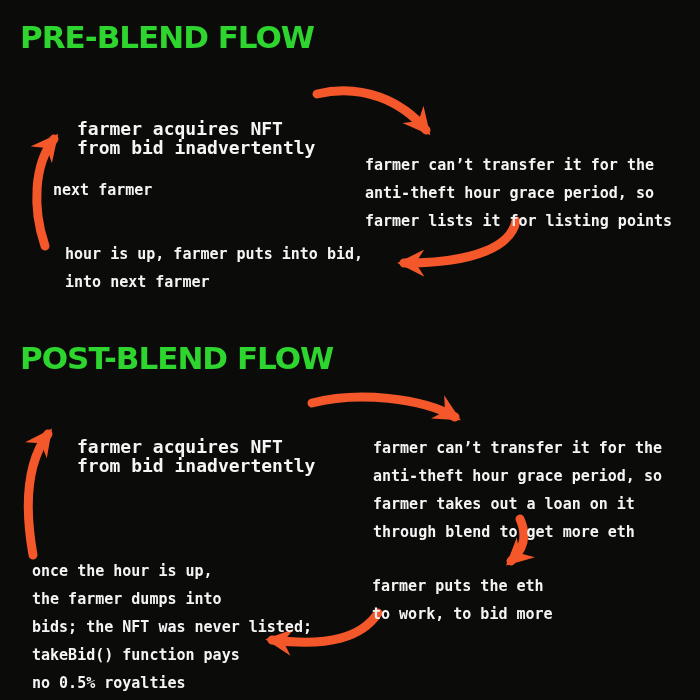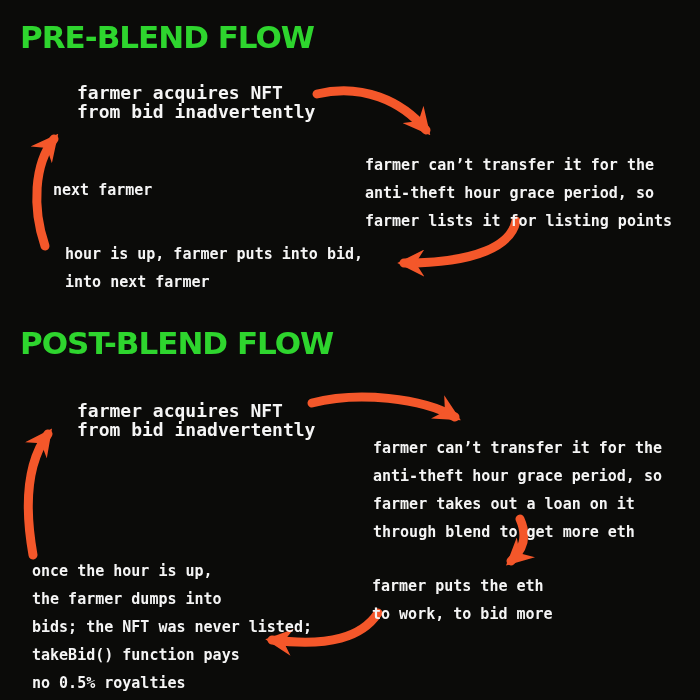--- a/index.html
+++ b/index.html
@@ -37,20 +37,21 @@
     position: absolute;
     color: var(--text-white, #f5f5f5);
     font-weight: bold;
     font-size: 15px;
     line-height: 28px;
     white-space: pre-line;
   }
   .node.big {
     font-size: 18px;
     line-height: 18.5px;
+    margin-top: 36px;
   }
   .arrow-path {
     fill: none;
     stroke: var(--arrow-orange, #f4572a);
     stroke-width: 9;
     stroke-linecap: round;
   }
 </style>
 </head>
 <body>
@@ -80,21 +81,21 @@
 from bid inadvertently</div>
     <div class="node" style="left:365px; top:151px;">farmer can’t transfer it for the
 anti-theft hour grace period, so
 farmer lists it for listing points</div>
     <div class="node" style="left:53px; top:176px;text-align:right;">next farmer</div>
     <div class="node" style="left:65px; top:240px;">hour is up, farmer puts into bid,
 into next farmer</div>
   </section>
 
   <section>
-    <h1 class="title" style="left:20px; top:328px;">POST-BLEND FLOW</h1>
+    <h1 class="title" style="left:20px; top:343px;">POST-BLEND FLOW</h1>
     <div class="node big" style="left:77px; top:402px;">farmer acquires NFT
 from bid inadvertently</div>
     <div class="node" style="left:373px; top:434px;">farmer can’t transfer it for the
 anti-theft hour grace period, so
 farmer takes out a loan on it
 through blend to get more eth</div>
     <div class="node" style="left:372px; top:572px;">farmer puts the eth
 to work, to bid more</div>
     <div class="node" style="left:32px; top:557px;">once the hour is up,
 the farmer dumps into

